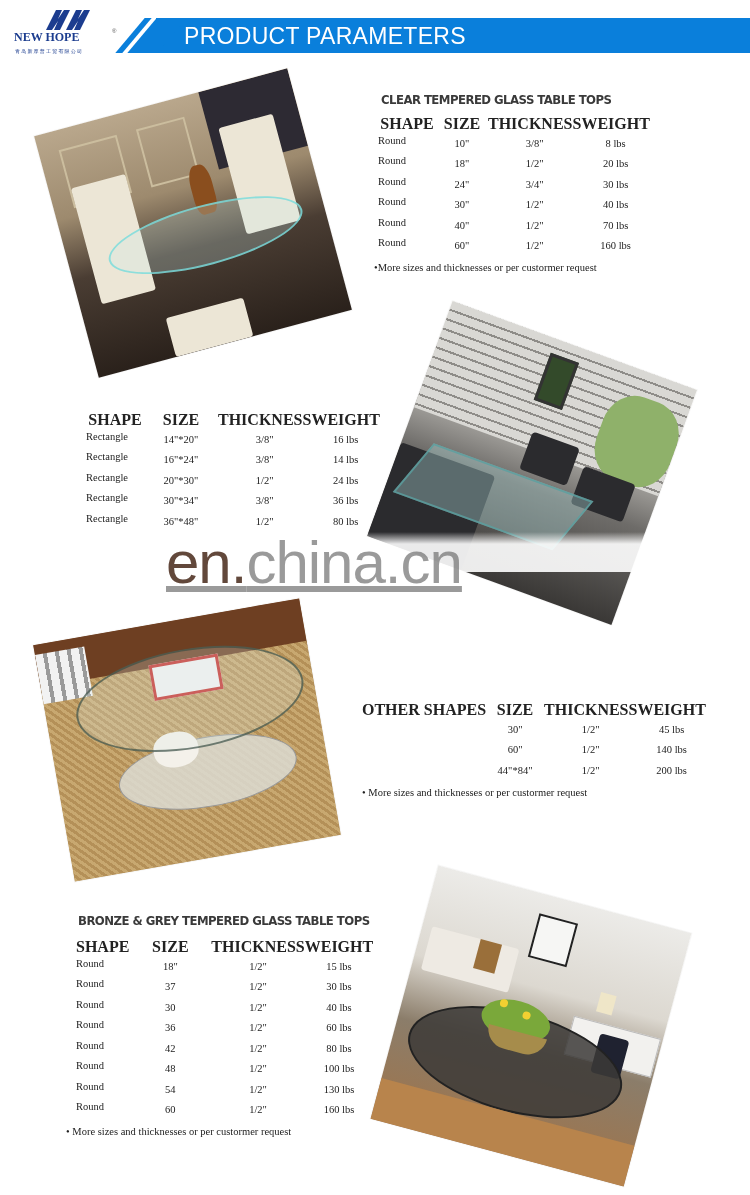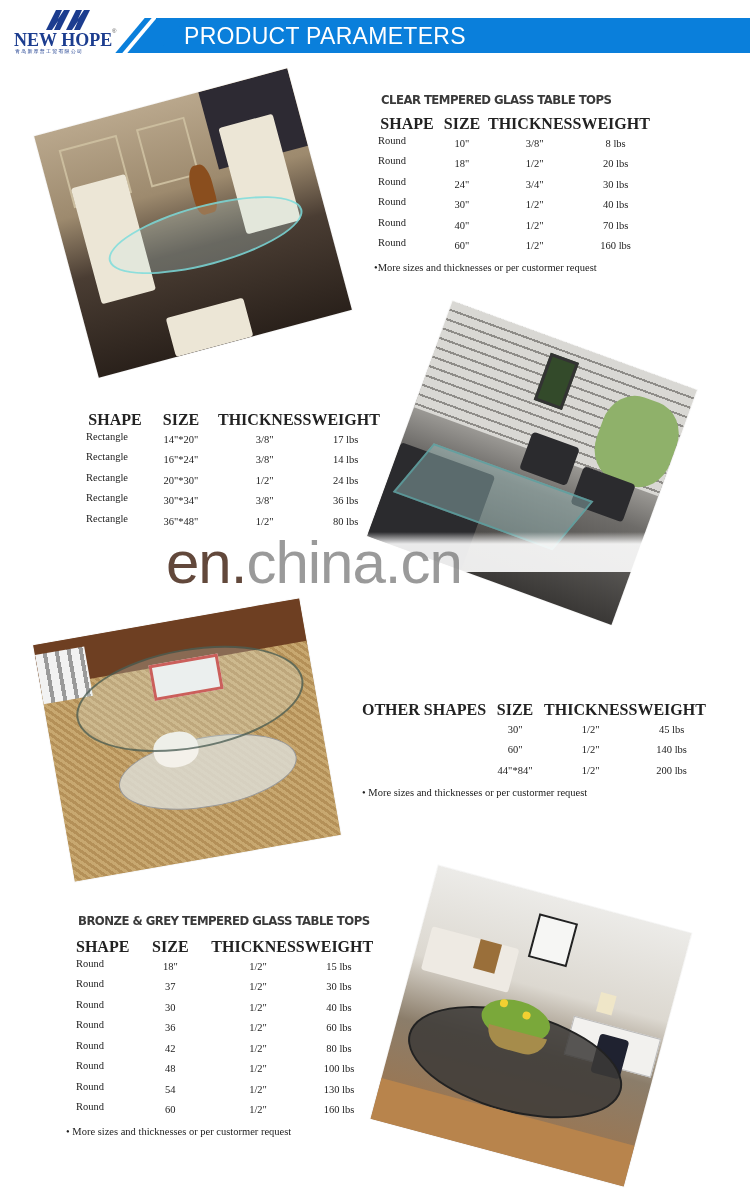--- a/index.html
+++ b/index.html
@@ -3,21 +3,21 @@
   <meta charset="utf-8">
   <style>
     * { box-sizing: border-box; margin: 0; padding: 0; }
     html, body { width: 750px; height: 1195px; background: #ffffff; overflow: hidden; }
     body { position: relative; font-family: "Liberation Serif", serif; color: #222; }
 
     
     .header { position: absolute; left: 0; top: 0; width: 750px; height: 70px; }
     .logo { position: absolute; left: 14px; top: 10px; width: 110px; height: 46px; }
     .logo-mark { position: absolute; left: 30px; top: 0; width: 50px; height: 20px; }
-    .logo-text { position: absolute; left: 0; top: 20px; font-family: "Liberation Serif", serif; font-weight: bold; font-size: 18px; color: #1c3d8f; letter-spacing: 0px; white-space: nowrap; }
+    .logo-text { position: absolute; left: 0; top: 20px; font-family: "Liberation Serif", serif; font-weight: bold; font-size: 12px; color: #1c3d8f; letter-spacing: 0px; white-space: nowrap; }
     .logo-reg { position: absolute; left: 98px; top: 18px; font-size: 6px; color: #555; font-family: "Liberation Sans", sans-serif; }
     .logo-sub { position: absolute; left: 1px; top: 38px; font-size: 5px; color: #1c3d8f; letter-spacing: 1.2px; font-family: "DejaVu Sans", sans-serif; white-space: nowrap; }
     .stripe { position: absolute; top: 18px; height: 35px; background: #0a7fdb; transform: skewX(-40deg); }
     .stripe.s1 { left: 130px; width: 7px; }
     .stripe.s2 { left: 146px; width: 10px; }
     .title-bar { position: absolute; left: 156px; top: 18px; width: 600px; height: 35px; background: #0a7fdb; }
     .title-bar::before { content: ""; position: absolute; left: -14px; top: 0; width: 30px; height: 35px; background: #0a7fdb; transform: skewX(-40deg); }
     .title-text { position: absolute; left: 28px; top: 5px; font-family: "Liberation Sans", sans-serif; font-size: 23px; color: #ffffff; letter-spacing: 0.3px; white-space: nowrap; }
 
     
@@ -75,21 +75,21 @@
     .t3 .note { margin-top: 6px; }
 
     .t4 { left: 76px; top: 913px; }
     .t4 .spec-title { margin-left: 2px; margin-bottom: 10px; }
     .t4 .c1 { width: 44px; } .t4 .c2 { width: 82px; } .t4 .c3 { width: 90px; } .t4 .c4 { width: 58px; }
     .t4 .note { margin-top: 6px; margin-left: -10px; }
 
     
     .wm-band { position: absolute; left: 70px; top: 532px; width: 580px; height: 40px;
       background: linear-gradient(180deg, rgba(255,255,255,0) 0%, rgba(255,255,255,0.9) 30%, rgba(255,255,255,0.9) 100%); }
-    .watermark { position: absolute; left: 166px; top: 528px; font-family: "Liberation Sans", sans-serif; font-size: 60px; color: rgba(120,120,120,0.75); letter-spacing: -1px; white-space: nowrap; }
+    .watermark { position: absolute; left: 166px; top: 528px; font-family: "Liberation Sans", sans-serif; font-size: 60px; color: rgba(120,120,120,0.75); letter-spacing: -1px; white-space: nowrap; text-decoration: underline; }
     .watermark .en { color: rgba(70,40,25,0.85); }
   </style>
 </head>
 <body>
 
 <div class="header">
   <div class="logo">
     <svg class="logo-mark" viewBox="0 0 50 20">
       <polygon points="2,20 12,0 18,0 14,9 20,0 26,0 16,20 10,20 14,11 8,20" fill="#1c3d8f"></polygon>
       <polygon points="22,20 32,0 38,0 34,9 40,0 46,0 36,20 30,20 34,11 28,20" fill="#1c3d8f"></polygon>
@@ -187,21 +187,21 @@
         <th class="c2">SIZE</th>
         <th class="c3">THICKNESS</th>
         <th class="c4">WEIGHT</th>
       </tr>
     </thead>
     <tbody>
       <tr>
         <td class="shape">Rectangle</td>
         <td>14"*20"</td>
         <td>3/8"</td>
-        <td>17 lbs</td>
+        <td>16 lbs</td>
       </tr>
       <tr>
         <td class="shape">Rectangle</td>
         <td>16"*24"</td>
         <td>3/8"</td>
         <td>14 lbs</td>
       </tr>
       <tr>
         <td class="shape">Rectangle</td>
         <td>20"*30"</td>

